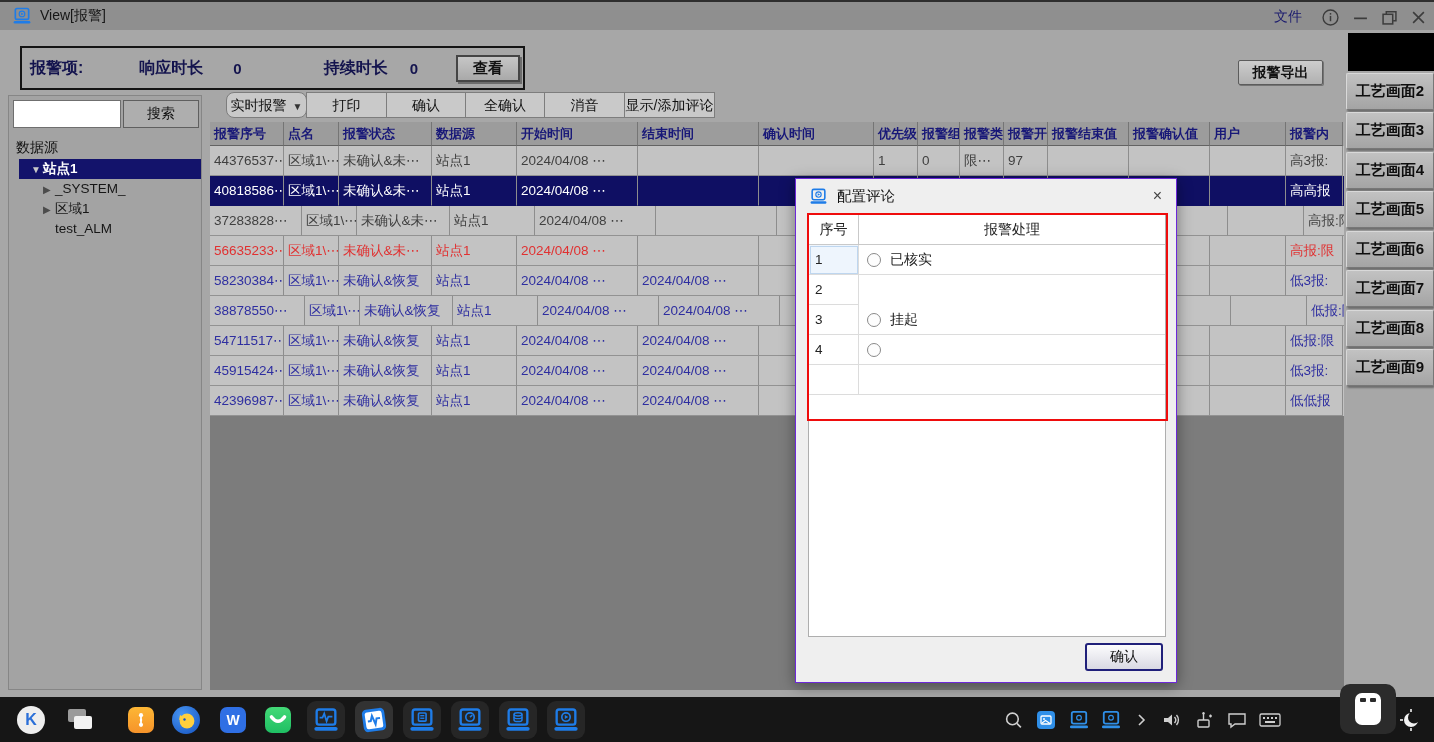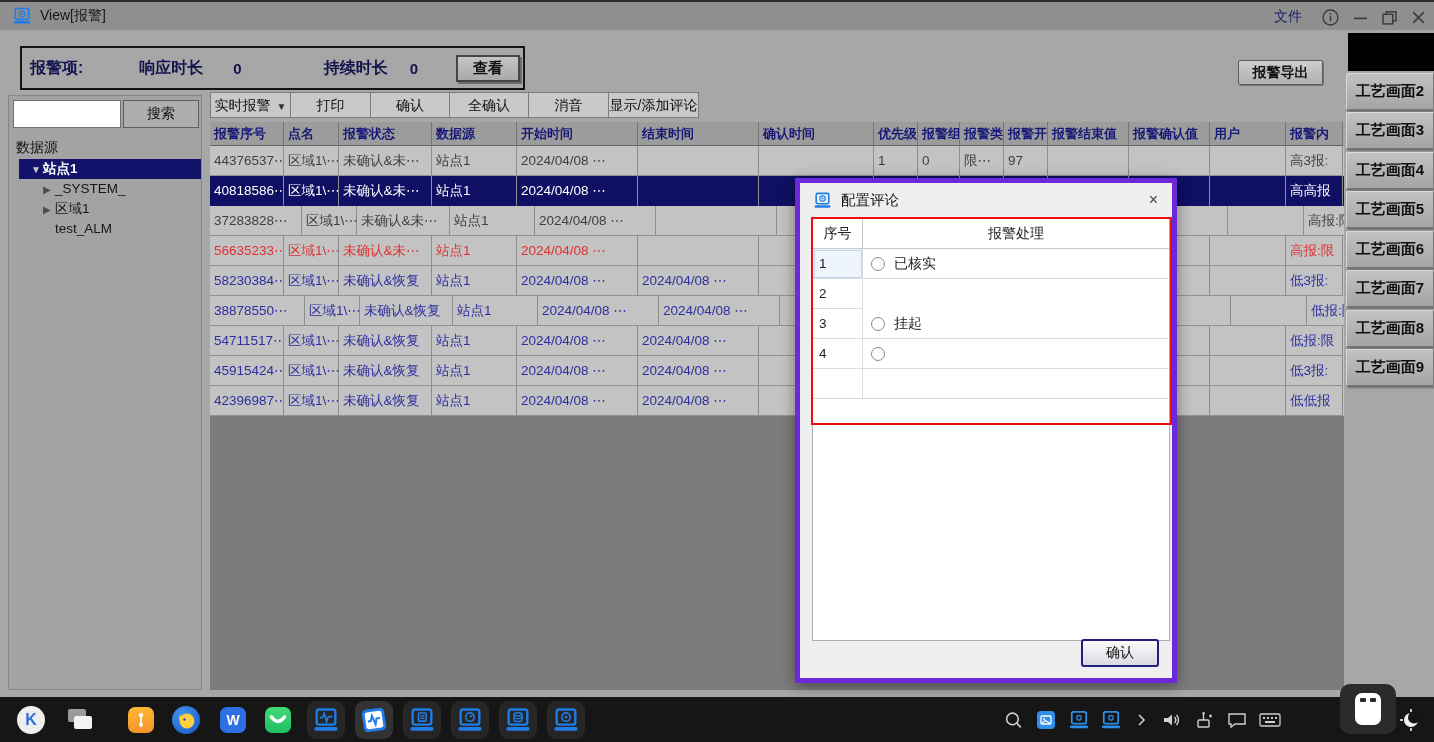--- a/index.html
+++ b/index.html
@@ -42,21 +42,21 @@
   .tree-item { position:relative; height:20px; line-height:20px; font-size:13.5px; color:#161616;
     white-space:nowrap; }
   .tree-item .exp { display:inline-block; width:12px; color:#4c4c4c; font-size:10px; }
   .tree-item.sel { background:#13136b; color:#fff; font-weight:bold; margin-left:10px; width:182px; }
   .tree-item.sel .exp { color:#c9c9c9; }
 
   
   .toolbar { position:absolute; left:210px; top:92px; height:26px; display:flex; }
   .tbtn { height:26px; line-height:24px; text-align:center; background:#c9c9c9;
     border:1px solid #7d7d7d; font-size:14px; color:#111; margin-left:-1px; white-space:nowrap; }
-  .tbtn.dropdown { margin-left:0; }
+  .tbtn.dropdown { margin-left:16px;border-radius:8px; }
   .tbtn .caret { font-size:10px; color:#333; margin-left:6px; }
 
   
   .table { position:absolute; left:210px; top:122px; width:1134px; height:294px; overflow:hidden; }
   .thead { display:flex; height:24px; }
   .th { flex:none; height:24px; line-height:23px; padding-left:4px; background:#9c9c9c;
     border-right:1px solid #757575; border-bottom:1px solid #636363;
     font-size:13px; font-weight:bold; color:#181878; white-space:nowrap; overflow:hidden; }
   .tr { display:flex; height:30px; background:#c3c3c3; }
   .td { flex:none; height:30px; line-height:29px; padding-left:4px;
@@ -72,21 +72,21 @@
   
   .black-box { position:absolute; left:1348px; top:33px; width:86px; height:38px; background:#000; }
   .pbtn { position:absolute; left:1346px; width:88px; height:37px;
     background:linear-gradient(#c2c2c2,#a4a4a4); border:1px solid #777;
     border-top-color:#d9d9d9; border-left-color:#d9d9d9; border-radius:2px;
     font-weight:bold; font-size:15px; color:#0e0e0e; font-family:inherit;
     box-shadow:1px 2px 2px rgba(0,0,0,.35); }
 
   
   .dialog { position:absolute; left:795px; top:178px; width:382px; height:505px;
-    background:#efefef; border:5px solid #6d28d9; box-shadow:0 3px 14px rgba(0,0,0,.4); z-index:10; }
+    background:#efefef; border:1px solid #6d28d9; box-shadow:0 3px 14px rgba(0,0,0,.4); z-index:10; }
   .dlg-titlebar { position:relative; height:34px; display:flex; align-items:center; }
   .dlg-titlebar svg { margin-left:13px; }
   .dlg-title { margin-left:9px; font-size:14.5px; color:#111; }
   .dlg-close { position:absolute; right:14px; top:8px; font-size:16px; color:#444; cursor:default; }
   .dlg-table { position:absolute; left:12px; top:35px; width:358px; height:423px;
     background:#fff; border:1px solid #aeaeae; }
   .dlg-thead { display:flex; height:30px; }
   .dlg-thead .c1 { width:50px; text-align:center; line-height:29px; font-size:14px; color:#222;
     border-right:1px solid #c9c9c9; border-bottom:1px solid #c9c9c9; }
   .dlg-thead .c2 { flex:1; text-align:center; line-height:29px; font-size:14px; color:#222;

